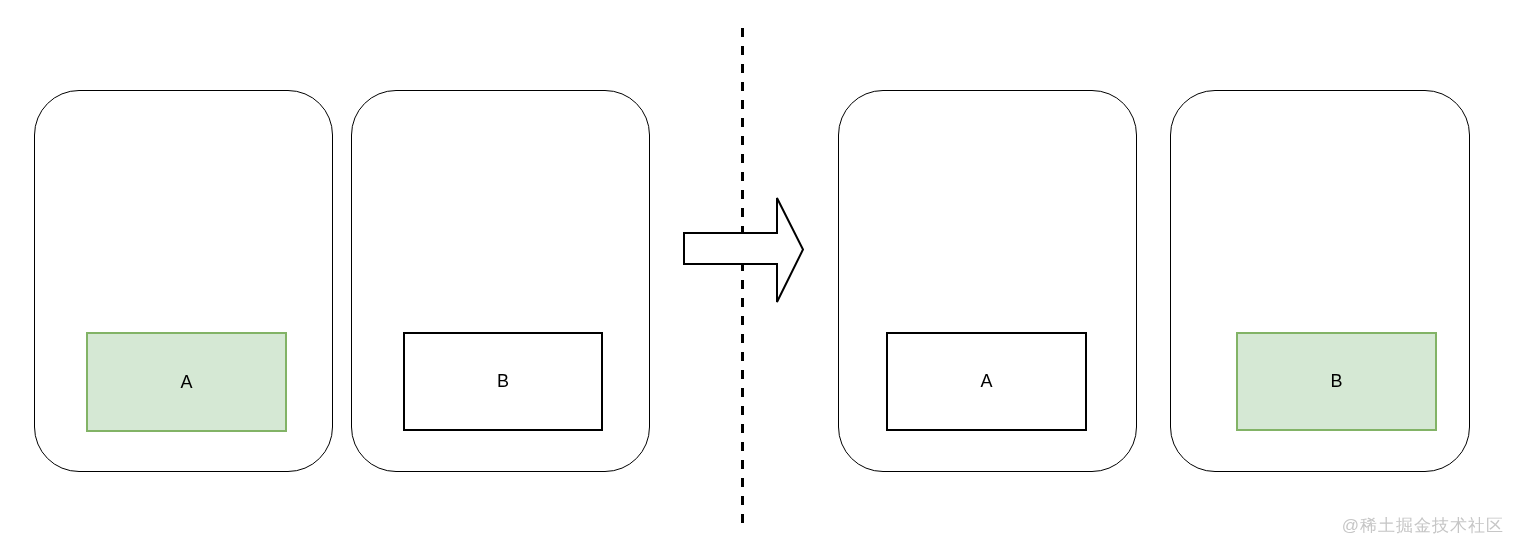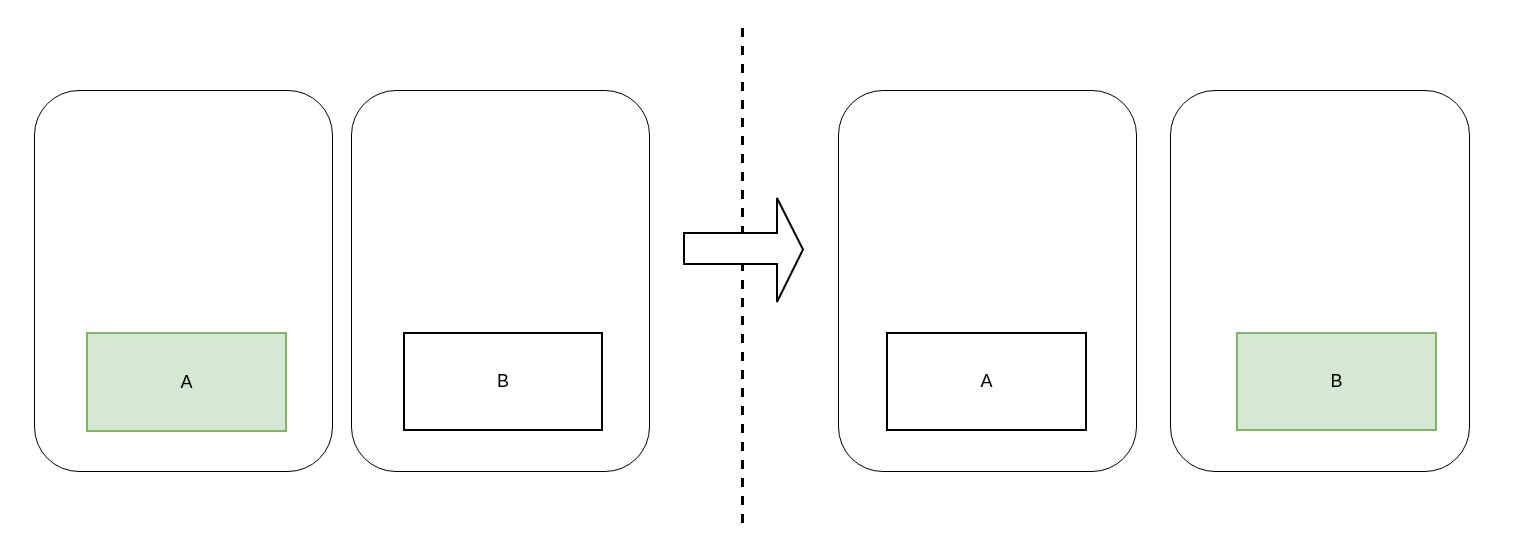--- a/index.html
+++ b/index.html
@@ -88,14 +88,15 @@
       <span>A</span>
     </div>
   </div>
 
   <div class="container-box c4">
     <div class="inner-box highlighted b4">
       <span>B</span>
     </div>
   </div>
 
+  <div class="watermark">@稀土掘金技术社区</div>
 
 </div>
 
 </body></html>

